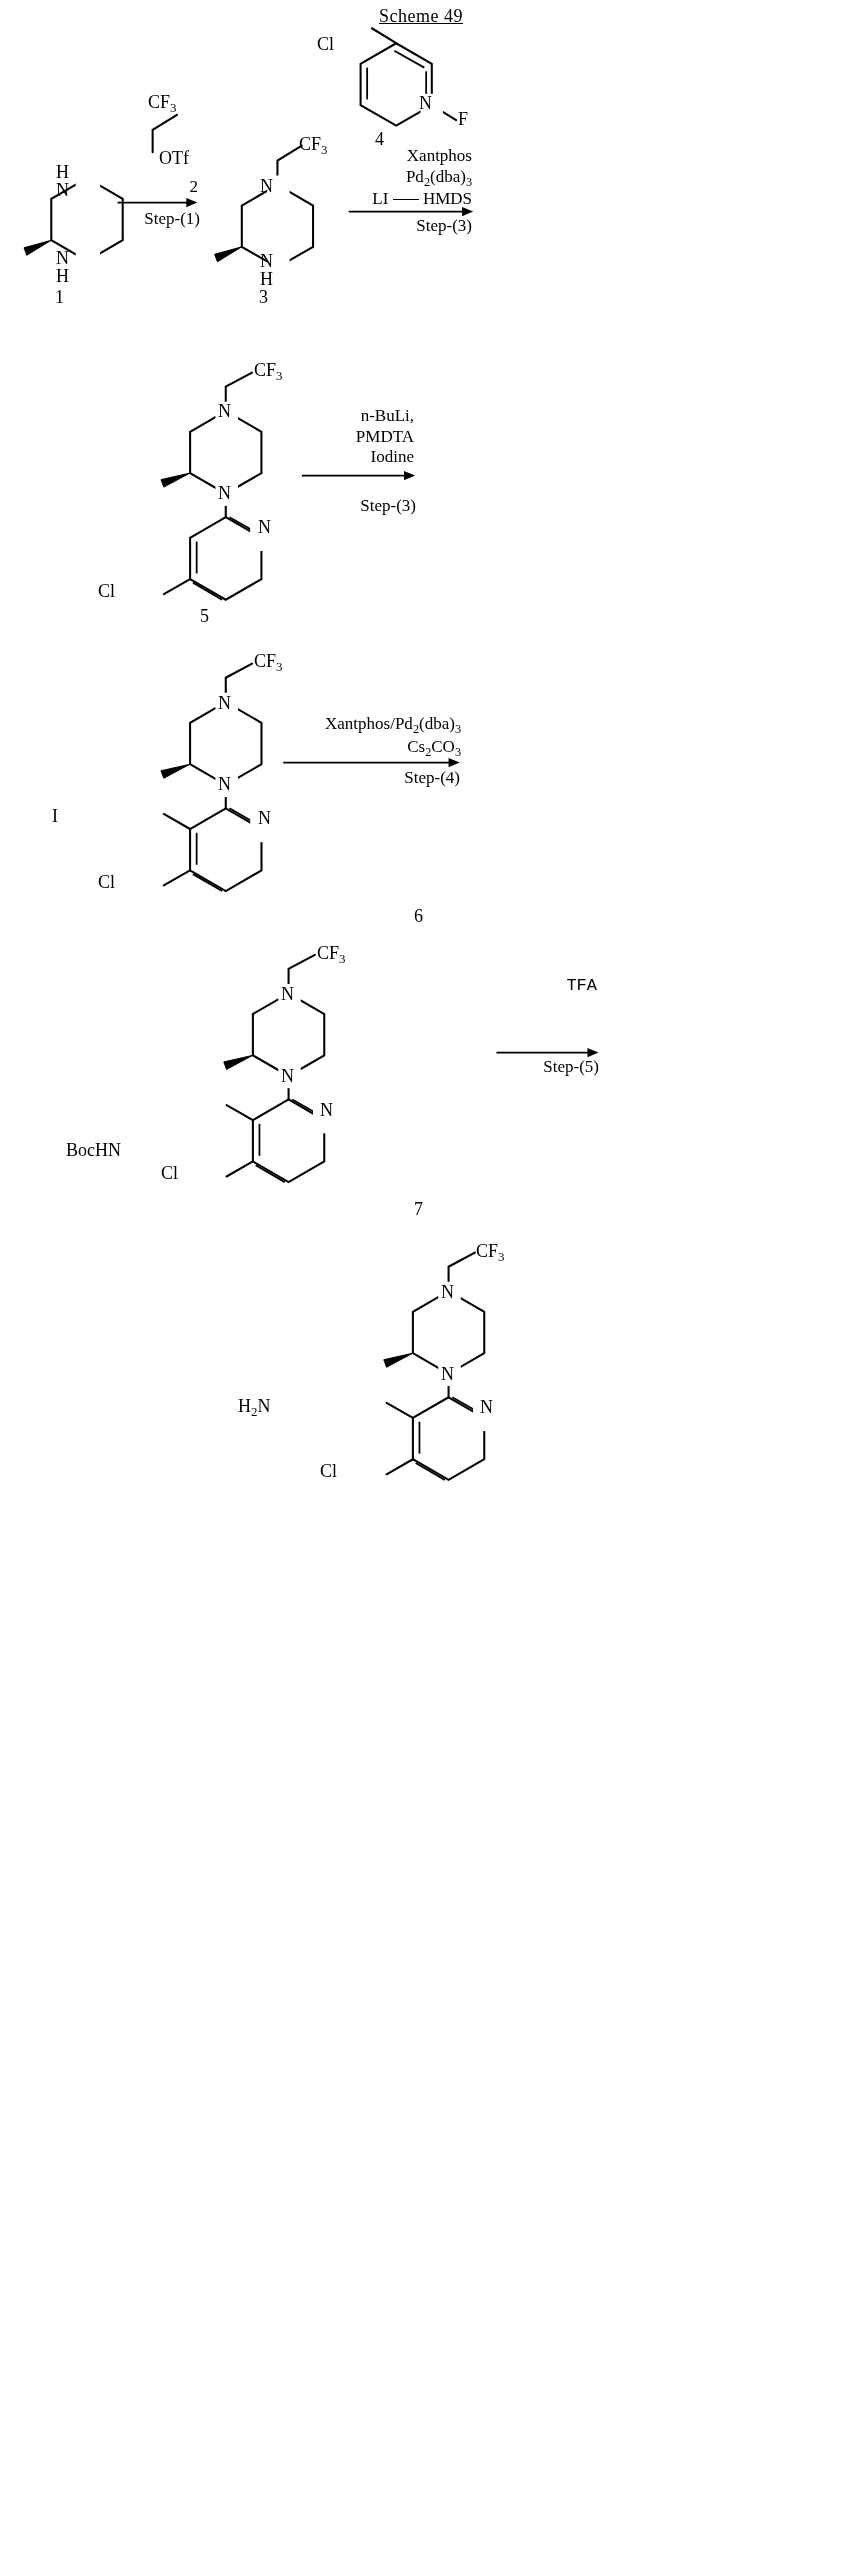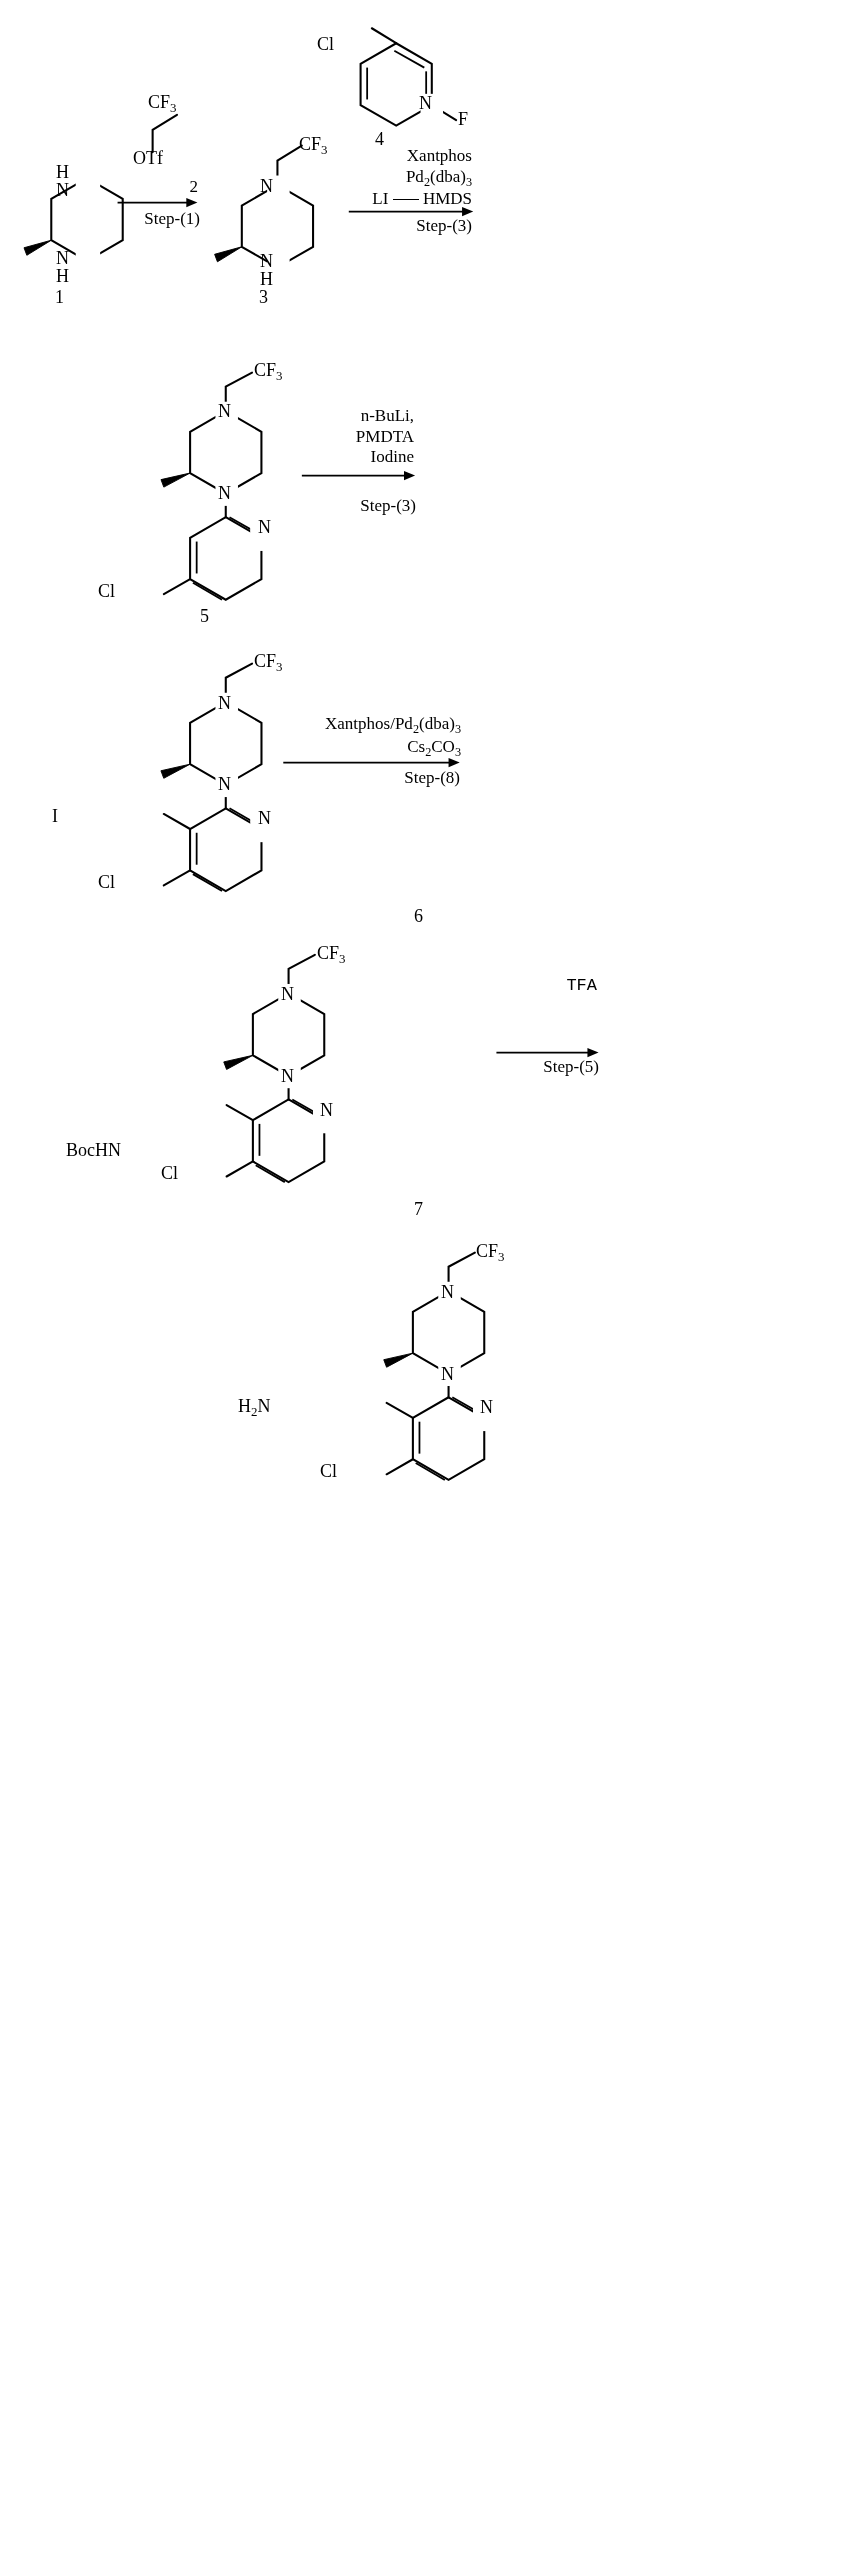--- a/index.html
+++ b/index.html
@@ -74,20 +74,21 @@
   .arrow-line {
     stroke: #000;
     stroke-width: 2;
   }
 </style>
 </head>
 <body>
 
 <div class="page">
 
+  <div class="scheme-title">Scheme 49</div>
 
   <div class="abs" style="left:20.7px; top:150px;">
     <svg width="132" height="141" viewBox="0 0 140 150">
 
       <path class="bond" d="M70,30 L108,52 L108,96 L70,118 L32,96 L32,52 Z"></path>
 
       <polygon class="wedge" points="32,96 6,112 3,104"></polygon>
 
       <rect x="58" y="18" width="26" height="26" fill="#fff"></rect>
       <rect x="58" y="104" width="26" height="26" fill="#fff"></rect>
@@ -98,21 +99,21 @@
   <div class="abs txt" style="left:56px; top:248px;">N</div>
   <div class="abs txt" style="left:56px; top:266px;">H</div>
   <div class="abs txt lbl-num" style="left:55px; top:287px;">1</div>
 
   <div class="abs" style="left:132px; top:94px;">
     <svg width="75" height="66" viewBox="0 0 80 70">
       <path class="bond" d="M48,22 L22,38 L22,62"></path>
     </svg>
   </div>
   <div class="abs txt" style="left:148px; top:92px;"><span>CF</span><span class="sub">3</span></div>
-  <div class="abs txt" style="left:133px; top:148px;">OTf</div>
+  <div class="abs txt" style="left:159px; top:148px;">OTf</div>
 
   <div class="abs" style="left:117px; top:177px; width:81px;">
     <div class="rxn-stack">2</div>
   </div>
   <div class="abs" style="left:117px; top:197px;">
     <svg width="81" height="13" viewBox="0 0 86 14">
       <line class="arrow-line" x1="0" y1="6" x2="78" y2="6"></line>
       <polygon points="86,6 74,1 74,11" fill="#000"></polygon>
     </svg>
   </div>
@@ -248,21 +249,21 @@
     <div class="rxn-stack"><span>Xantphos/Pd</span><span class="sub">2</span><span>(dba)</span><span class="sub">3</span></div>
     <div class="rxn-stack"><span>Cs</span><span class="sub">2</span><span>CO</span><span class="sub">3</span></div>
   </div>
   <div class="abs" style="left:282px; top:757px;">
     <svg width="179" height="13" viewBox="0 0 190 14">
       <line class="arrow-line" x1="0" y1="6" x2="182" y2="6"></line>
       <polygon points="190,6 178,1 178,11" fill="#000"></polygon>
     </svg>
   </div>
   <div class="abs" style="left:280px; top:768px; width:180px;">
-    <div class="rxn-stack">Step-(8)</div>
+    <div class="rxn-stack">Step-(4)</div>
   </div>
 
   <div class="abs" style="left:174px; top:949px;">
     <svg width="216" height="254" viewBox="0 0 230 270">
       <path class="bond" d="M122,47 L122,21 L150,6"></path>
       <path class="bond" d="M122,47 L160,69 L160,113 L122,135 L84,113 L84,69 Z"></path>
       <polygon class="wedge" points="84,113 56,128 53,120"></polygon>
       <path class="bond" d="M122,135 L122,160"></path>
       <path class="bond" d="M122,160 L160,182 L160,226 L122,248 L84,226 L84,182 Z"></path>
       <path class="bond-thin" d="M91,186 L91,220"></path>

